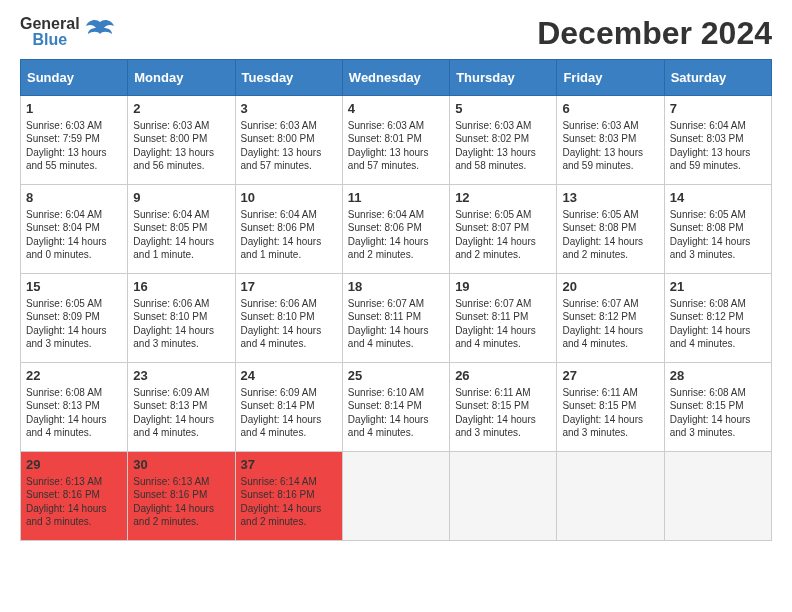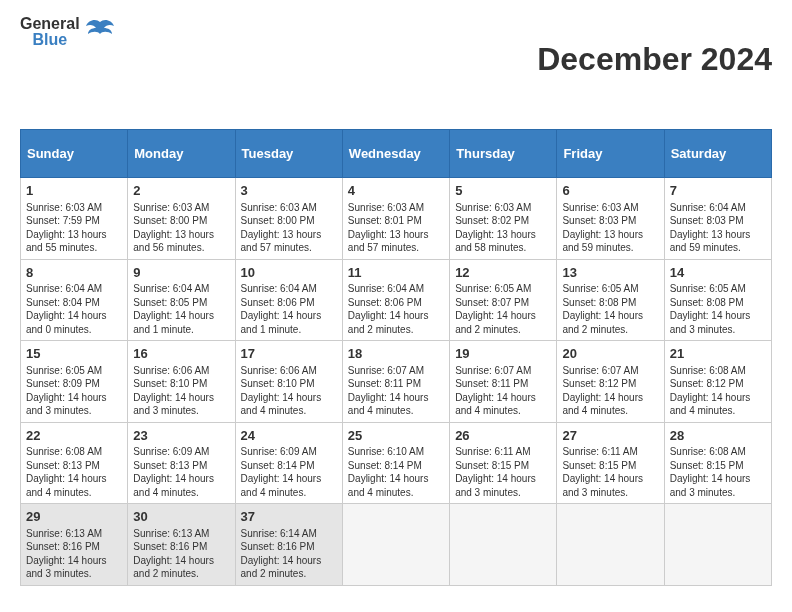--- a/index.html
+++ b/index.html
@@ -9,36 +9,34 @@
       width: 792px;
       height: 612px;
       overflow: hidden;
     }
     .page {
       width: 792px;
       height: 551px;
       padding: 16px 20px 10px 20px;
       display: flex;
       flex-direction: column;
-      gap: 44px;
     }
     .header {
       display: flex;
       align-items: flex-start;
       justify-content: space-between;
       margin-bottom: 8px;
     }
     .logo {
       display: flex;
       flex-direction: column;
       align-items: flex-start;
     }
     .title-block {
       text-align: right;
-      margin-top: 26px;
     }
     .title-block h1 {
       font-size: 32px;
       font-weight: bold;
       color: #333;
       line-height: 1.1;
     }
     .title-block h2 {
       font-size: 14px;
       color: #555;
@@ -48,21 +46,21 @@
       flex: 1;
       border: 1px solid #ccc;
       border-collapse: collapse;
       width: 100%;
       table-layout: fixed;
     }
     .calendar th {
       background: #3a7fc1;
       color: #fff;
       text-align: left;
-      padding: 16px 6px;
+      padding: 10px 6px;
       font-size: 13px;
       font-weight: bold;
       border: 1px solid #2a6aaa;
     }
     .calendar td {
       border: 1px solid #ccc;
       vertical-align: top;
       padding: 4px 5px;
       font-size: 10px;
       color: #333;
@@ -72,21 +70,21 @@
     .calendar td.empty {
       background: #f5f5f5;
     }
     .day-num {
       font-size: 13px;
       font-weight: bold;
       display: block;
       margin-bottom: 1px;
     }
     .last-row td {
-      background: #e5e5e5;
+      background: #ef4444;
     }
   </style>
 </head>
 <body>
 
 <div class="page">
   <div class="header">
     <div class="logo">
       <div style="display:flex;align-items:center;gap:4px;">
         <div style="display:flex;flex-direction:column;align-items:center;">

